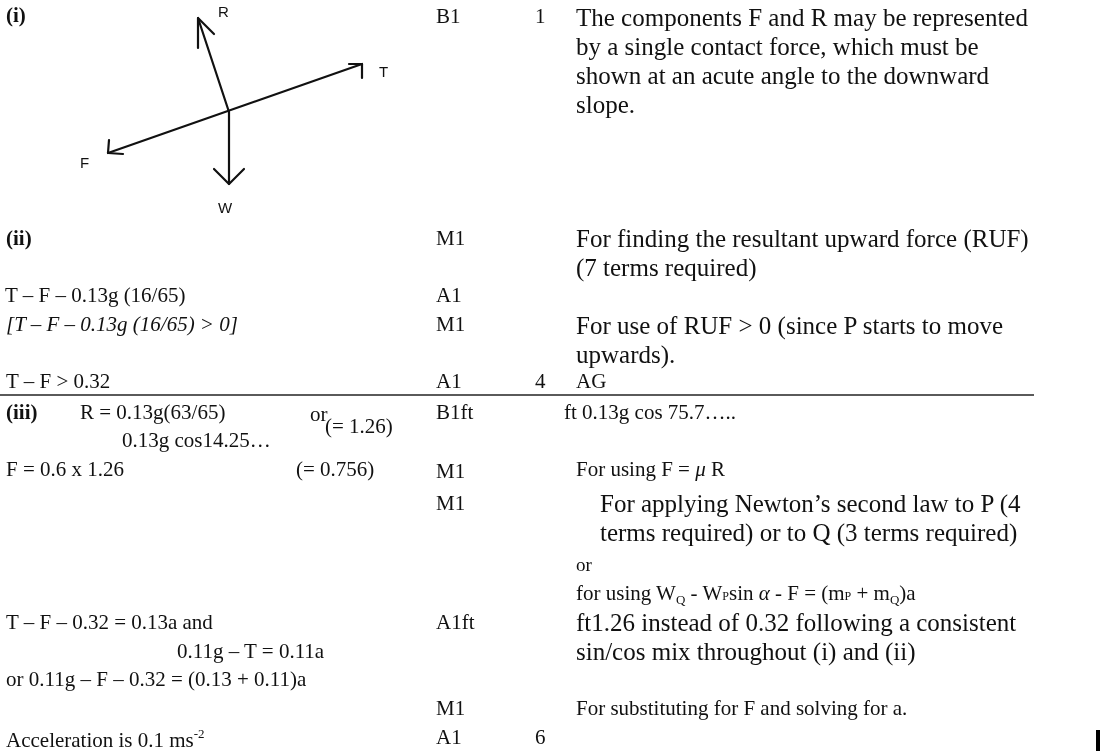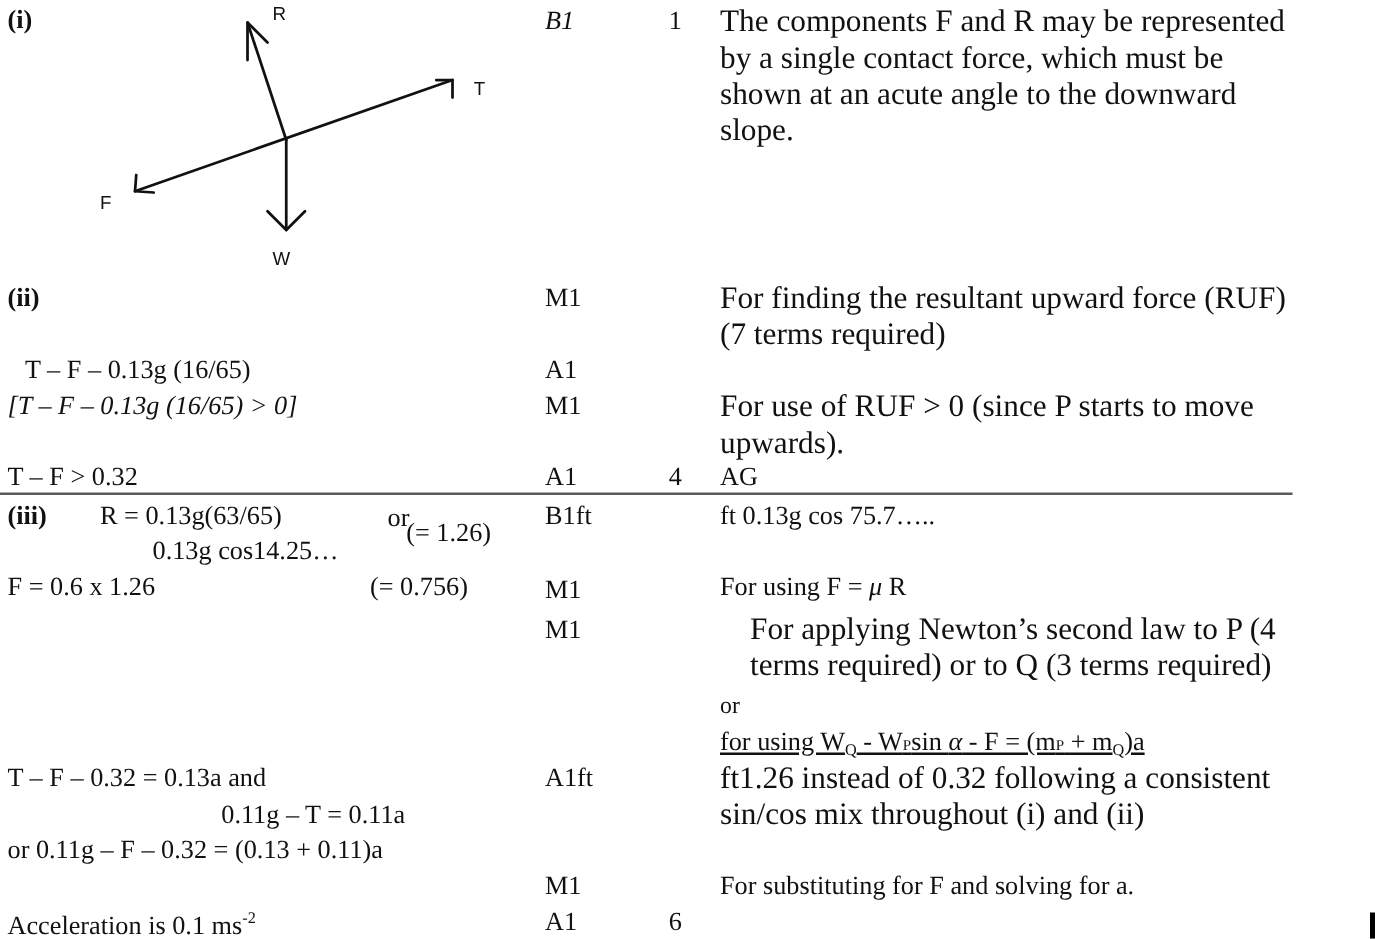--- a/index.html
+++ b/index.html
@@ -76,64 +76,64 @@
 
     <line x1="229" y1="112" x2="229" y2="184"></line>
     <polyline points="214,169 229,184 244,169"></polyline>
   </g>
 </svg>
 <div class="abs label-sans" style="left:218px; top:4px;">R</div>
 <div class="abs label-sans" style="left:379px; top:64px;">T</div>
 <div class="abs label-sans" style="left:80px; top:155px;">F</div>
 <div class="abs label-sans" style="left:218px; top:200px;">W</div>
 
-<div class="abs" style="left:436px; top:6px;font-style:italic;">B1</div>
+<div class="abs" style="left:436px; top:6px;">B1</div>
 <div class="abs" style="left:535px; top:6px;">1</div>
 <div class="comment" style="top:3px;">The components F and R may be represented by a single contact force, which must be shown at an acute angle to the downward slope.</div>
 
 <div class="abs bold" style="left:6px; top:228px;">(ii)</div>
 <div class="abs" style="left:436px; top:228px;">M1</div>
 <div class="comment" style="top:224px; width:470px;">For finding the resultant upward force (RUF) (7 terms required)</div>
 
-<div class="abs" style="left:20px; top:285px;">T – F – 0.13g (16/65)</div>
+<div class="abs" style="left:5px; top:285px;">T – F – 0.13g (16/65)</div>
 <div class="abs" style="left:436px; top:285px;">A1</div>
 
 <div class="abs" style="left:6px; top:314px;font-style:italic;">[T – F – 0.13g (16/65) &gt; 0]</div>
 <div class="abs" style="left:436px; top:314px;">M1</div>
 <div class="comment" style="top:311px;">For use of RUF &gt; 0 (since P starts to move upwards).</div>
 
 <div class="abs" style="left:6px; top:371px;">T – F &gt; 0.32</div>
 <div class="abs" style="left:436px; top:371px;">A1</div>
 <div class="abs" style="left:535px; top:371px;">4</div>
 <div class="abs" style="left:576px; top:371px;">AG</div>
 
 <div class="rule"></div>
 
 <div class="abs bold" style="left:6px; top:402px;">(iii)</div>
 <div class="abs" style="left:80px; top:402px;">R = 0.13g(63/65)</div>
 <div class="abs" style="left:310px; top:404px;">or</div>
 <div class="abs" style="left:436px; top:402px;">B1ft</div>
-<div class="abs" style="left:576px; top:402px;">ft 0.13g cos 75.7…..</div>
+<div class="abs" style="left:564px; top:402px;">ft 0.13g cos 75.7…..</div>
 
 <div class="abs" style="left:122px; top:430px;">0.13g cos14.25…</div>
 <div class="abs" style="left:325px; top:416px;">(= 1.26)</div>
 
 <div class="abs" style="left:6px; top:459px;">F = 0.6 x 1.26</div>
 <div class="abs" style="left:296px; top:459px;">(= 0.756)</div>
 <div class="abs" style="left:436px; top:461px;">M1</div>
 <div class="abs" style="left:576px; top:459px;">
   <span>For using F = </span><span class="mu">μ</span><span> R</span>
 </div>
 
 <div class="abs" style="left:436px; top:493px;">M1</div>
 <div class="comment" style="top:489px; width:455px;margin-left:24px;">For applying Newton’s second law to P (4 terms required) or to Q (3 terms required)</div>
 
 <div class="abs" style="left:576px; top:555px; font-size:19px;">or</div>
 
-<div class="abs" style="left:576px; top:583px;text-decoration:underline;">
+<div class="abs" style="left:576px; top:583px;">
   <span>for using  W</span><span class="sub">Q</span><span> - W</span><span class="subsmall">P</span><span>sin </span><span class="alpha">α</span><span>  - F = (m</span><span class="subsmall">P</span><span> + m</span><span class="sub">Q</span><span>)a</span>
 </div>
 
 <div class="abs" style="left:6px; top:612px;">T – F – 0.32 = 0.13a and</div>
 <div class="abs" style="left:436px; top:612px;">A1ft</div>
 <div class="comment" style="top:608px; width:450px;">ft1.26 instead of 0.32 following a consistent sin/cos mix throughout (i) and (ii)</div>
 
 <div class="abs" style="left:177px; top:641px;">0.11g – T = 0.11a</div>
 
 <div class="abs" style="left:6px; top:669px;">or  0.11g – F – 0.32 = (0.13 + 0.11)a</div>

